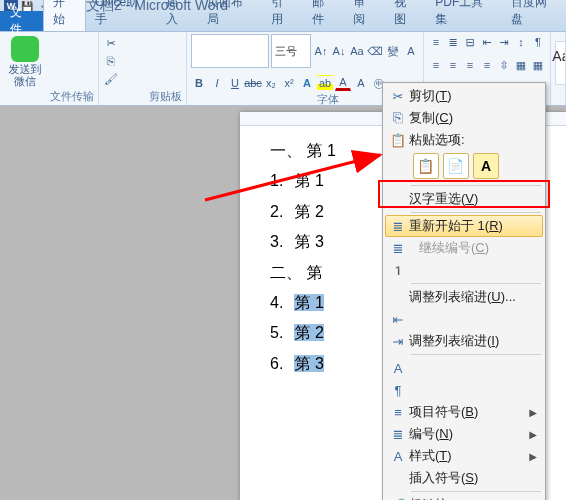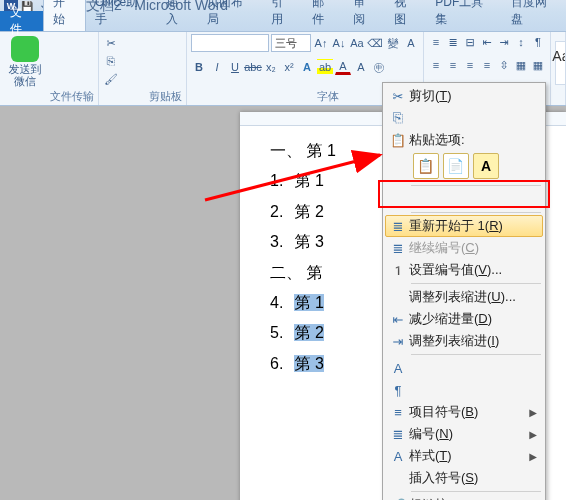--- a/index.html
+++ b/index.html
@@ -26,21 +26,21 @@
 .big-btn { display:flex; flex-direction:column; align-items:center; width:42px; }
 .big-btn .ic { width:28px; height:28px; display:flex; align-items:center; justify-content:center; font-size:20px; }
 .big-btn .tx { font-size:11px; color:#3b5e8a; text-align:center; line-height:1.1; }
 .paste-clip { width:28px; height:32px; background:#f8e8b8; border:1px solid #c9a94e; border-radius:2px; position:relative; }
 .paste-clip::before { content:""; position:absolute; top:-4px; left:7px; width:12px; height:6px; background:#b8c4d0; border:1px solid #8898aa; border-radius:1px; }
 .wechat-ic { width:30px; height:26px; background:#3cc64a; border-radius:6px; position:relative; }
 .wechat-ic::after { content:""; position:absolute; bottom:-4px; left:6px; border:5px solid transparent; border-top-color:#3cc64a; }
 
 .font-group .row { display:flex; gap:2px; align-items:center; }
 .font-group .row + .row { margin-top:3px; }
-.combo { border:1px solid #aac0db; background:#fff; height:18px; display:flex; align-items:center; padding:0 3px; font-size:11px; color:#333; }
+.combo { border:1px solid #aac0db; background:#fff; height:18px; display:flex; align-items:center; padding:16px 3px; font-size:11px; color:#333; }
 .combo.name { width:78px; }
 .combo.size { width:40px; }
 .mini-btn { width:16px; height:16px; border:1px solid transparent; display:flex; align-items:center; justify-content:center; font-size:11px; color:#3b5e8a; }
 
 .para-group .row { display:flex; gap:1px; align-items:center; }
 .para-group .row + .row { margin-top:3px; }
 
 .styles-group { flex:1; min-width:0; overflow:hidden; }
 .style-tile { width:46px; height:44px; border:1px solid #d0dceb; background:#fff; display:flex; flex-direction:column; align-items:center; justify-content:center; font-size:10px; color:#666; }
 .style-tile .prev { font-size:14px; color:#333; }
@@ -59,21 +59,21 @@
 .arrow { position:absolute; top:145px; left:200px; width:190px; height:60px; pointer-events:none; z-index:20; }
 
 
 .ctx { position:absolute; top:82px; left:382px; width:164px; background:#f4f4f4; border:1px solid #a7a7a7; box-shadow:2px 2px 4px rgba(0,0,0,.25); z-index:10; padding:2px; }
 .ctx-item { display:flex; align-items:center; height:22px; padding:0 6px 0 2px; position:relative; }
 .ctx-item .ic { width:22px; height:20px; display:flex; align-items:center; justify-content:center; font-size:13px; color:#3b6ea5; flex-shrink:0; }
 .ctx-item .tx { flex:1; font-size:13px; color:#222; white-space:nowrap; }
 .ctx-item .tx .hot { text-decoration:underline; }
 .ctx-item .arr { font-size:10px; color:#555; }
 .ctx-item.hover { background:linear-gradient(#fff2c8,#ffe08a); border:1px solid #e5b44a; border-radius:2px; height:22px; padding:0 5px 0 1px; }
-.ctx-item.disabled .tx { color:#9a9a9a; }
+.ctx-item.disabled .tx { color:#9a9a9a;margin-left:10px; }
 .ctx-sep { height:1px; background:#d0d0d0; margin:2px 2px 2px 26px; }
 .paste-opts { display:flex; gap:4px; padding:2px 0 4px 28px; }
 .paste-opt { width:26px; height:26px; border:1px solid #cfb65e; background:#fff; border-radius:2px; display:flex; align-items:center; justify-content:center; font-size:14px; }
 
 
 .callout { position:absolute; top:180px; left:378px; width:172px; height:28px; border:2px solid #ff0000; z-index:15; pointer-events:none; }
 </style>
 </head>
 <body>
 
@@ -226,57 +226,57 @@
 
 <div class="callout"></div>
 
 <div class="ctx">
   <div class="ctx-item">
     <div class="ic">✂</div>
     <div class="tx"><span>剪切</span>(<span class="hot">T</span>)</div>
   </div>
   <div class="ctx-item">
     <div class="ic">⎘</div>
+    <div class="tx"><span>复制</span>(<span class="hot">C</span>)</div>
   </div>
   <div class="ctx-item">
     <div class="ic">📋</div>
     <div class="tx">粘贴选项:</div>
   </div>
   <div class="paste-opts">
     <div class="paste-opt">📋</div>
     <div class="paste-opt">📄</div>
     <div class="paste-opt" style="background:#fff3b0">
         <b>A</b>
       </div>
   </div>
   <div class="ctx-sep"></div>
   <div class="ctx-item">
     <div class="ic"></div>
+    <div class="tx"><span>汉字重选</span>(<span class="hot">V</span>)</div>
   </div>
   <div class="ctx-sep"></div>
   <div class="ctx-item hover">
     <div class="ic">≣</div>
     <div class="tx"><span>重新开始于 1</span>(<span class="hot">R</span>)</div>
   </div>
   <div class="ctx-item disabled">
     <div class="ic">≣</div>
     <div class="tx"><span>继续编号</span>(<span class="hot">C</span>)</div>
   </div>
   <div class="ctx-item">
     <div class="ic">1️</div>
-    <div class="tx"><span>设置编号值</span>(<span class="hot">V</span>)...</div>
   </div>
   <div class="ctx-sep"></div>
   <div class="ctx-item">
     <div class="ic"></div>
     <div class="tx"><span>调整列表缩进</span>(<span class="hot">U</span>)...</div>
   </div>
   <div class="ctx-item">
     <div class="ic">⇤</div>
-    <div class="tx"><span>减少缩进量</span>(<span class="hot">D</span>)</div>
   </div>
   <div class="ctx-item">
     <div class="ic">⇥</div>
     <div class="tx"><span>调整列表缩进</span>(<span class="hot">I</span>)</div>
   </div>
   <div class="ctx-sep"></div>
   <div class="ctx-item">
     <div class="ic">A</div>
   </div>
   <div class="ctx-item">

